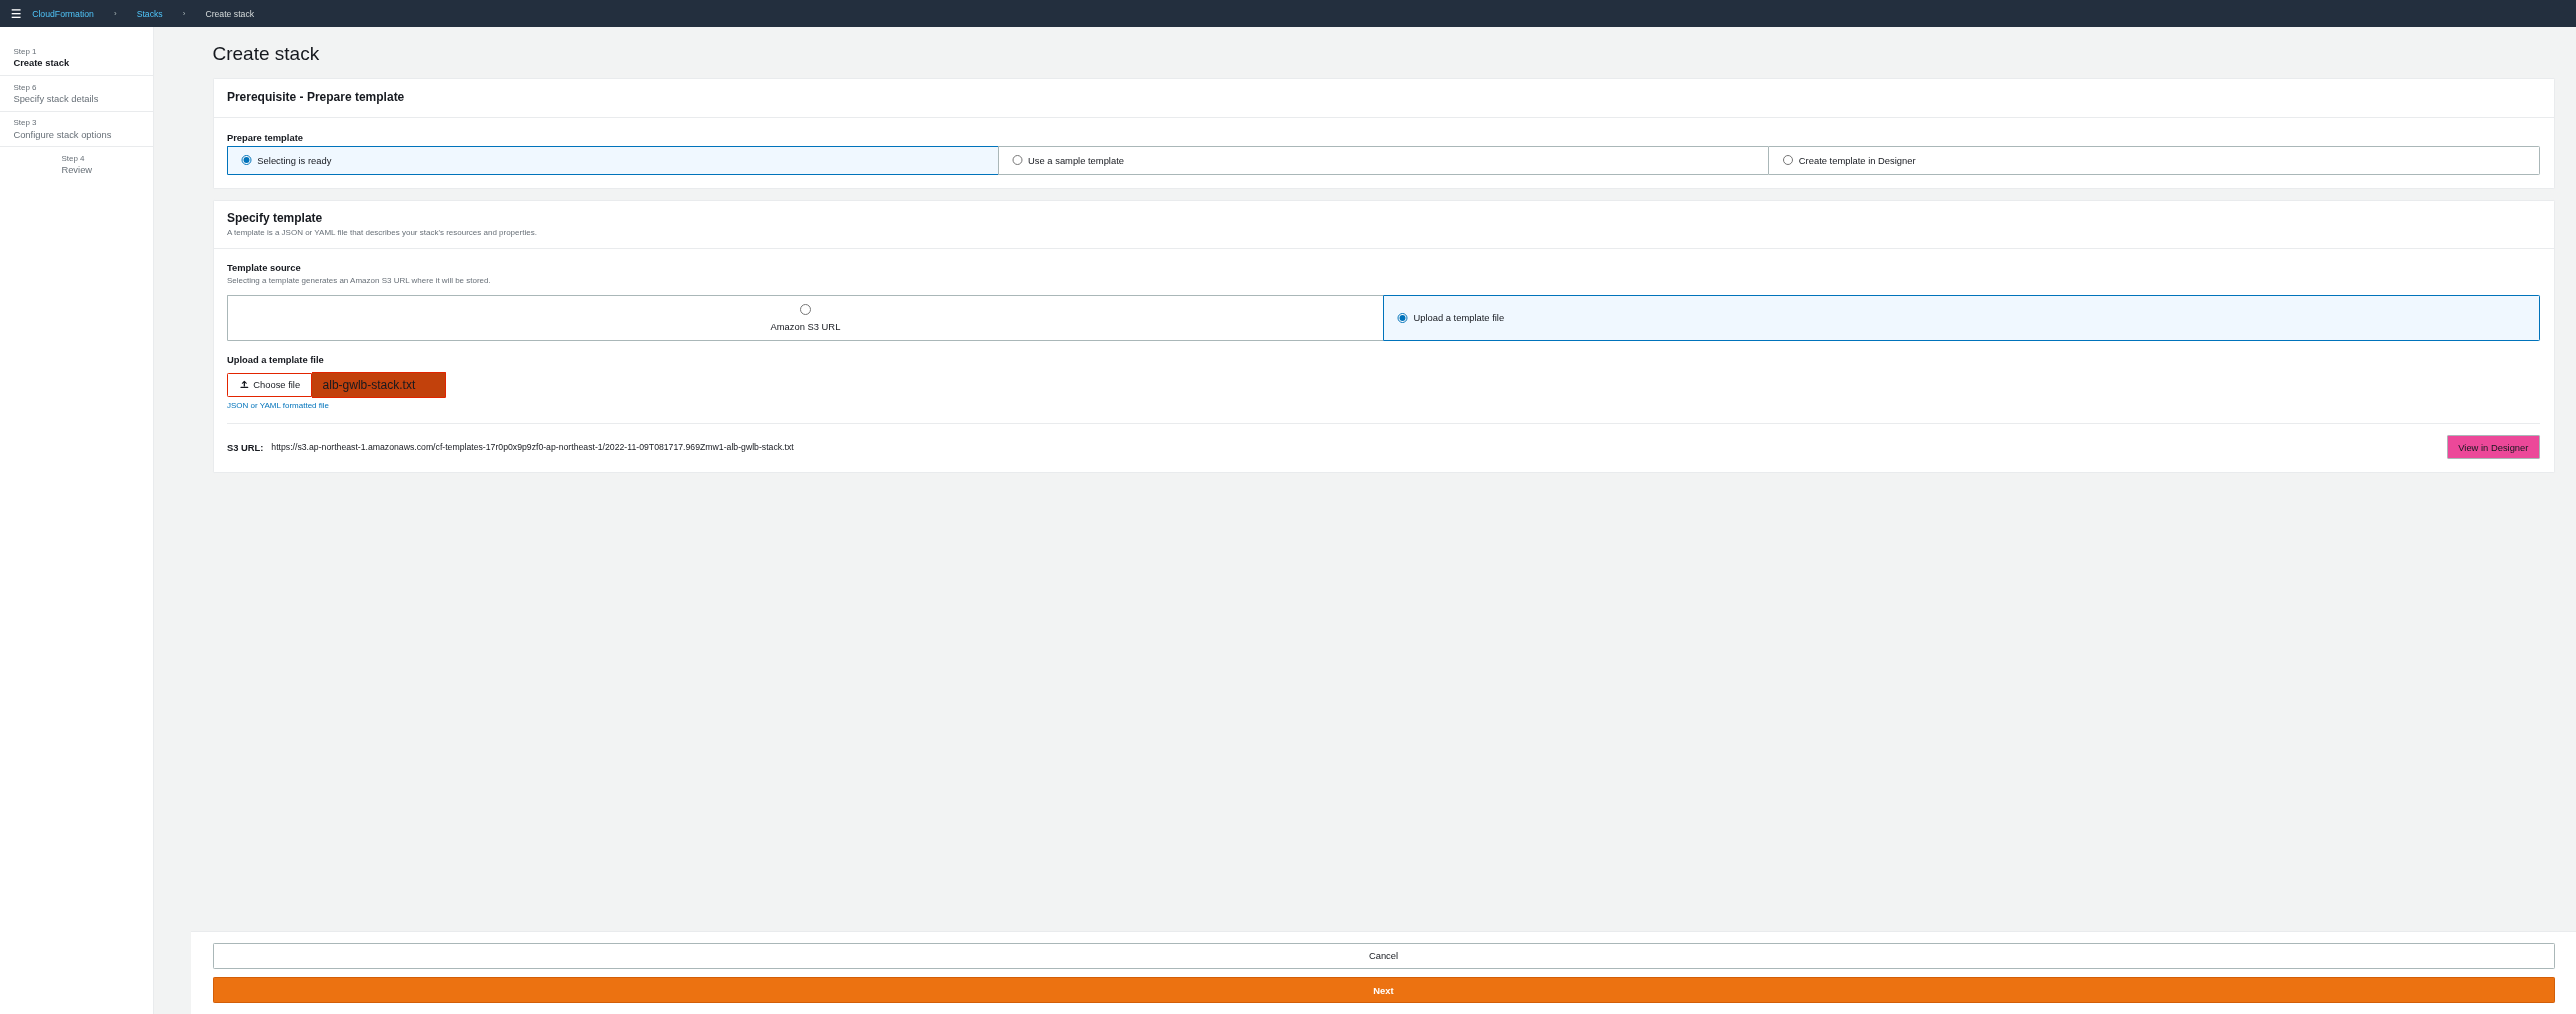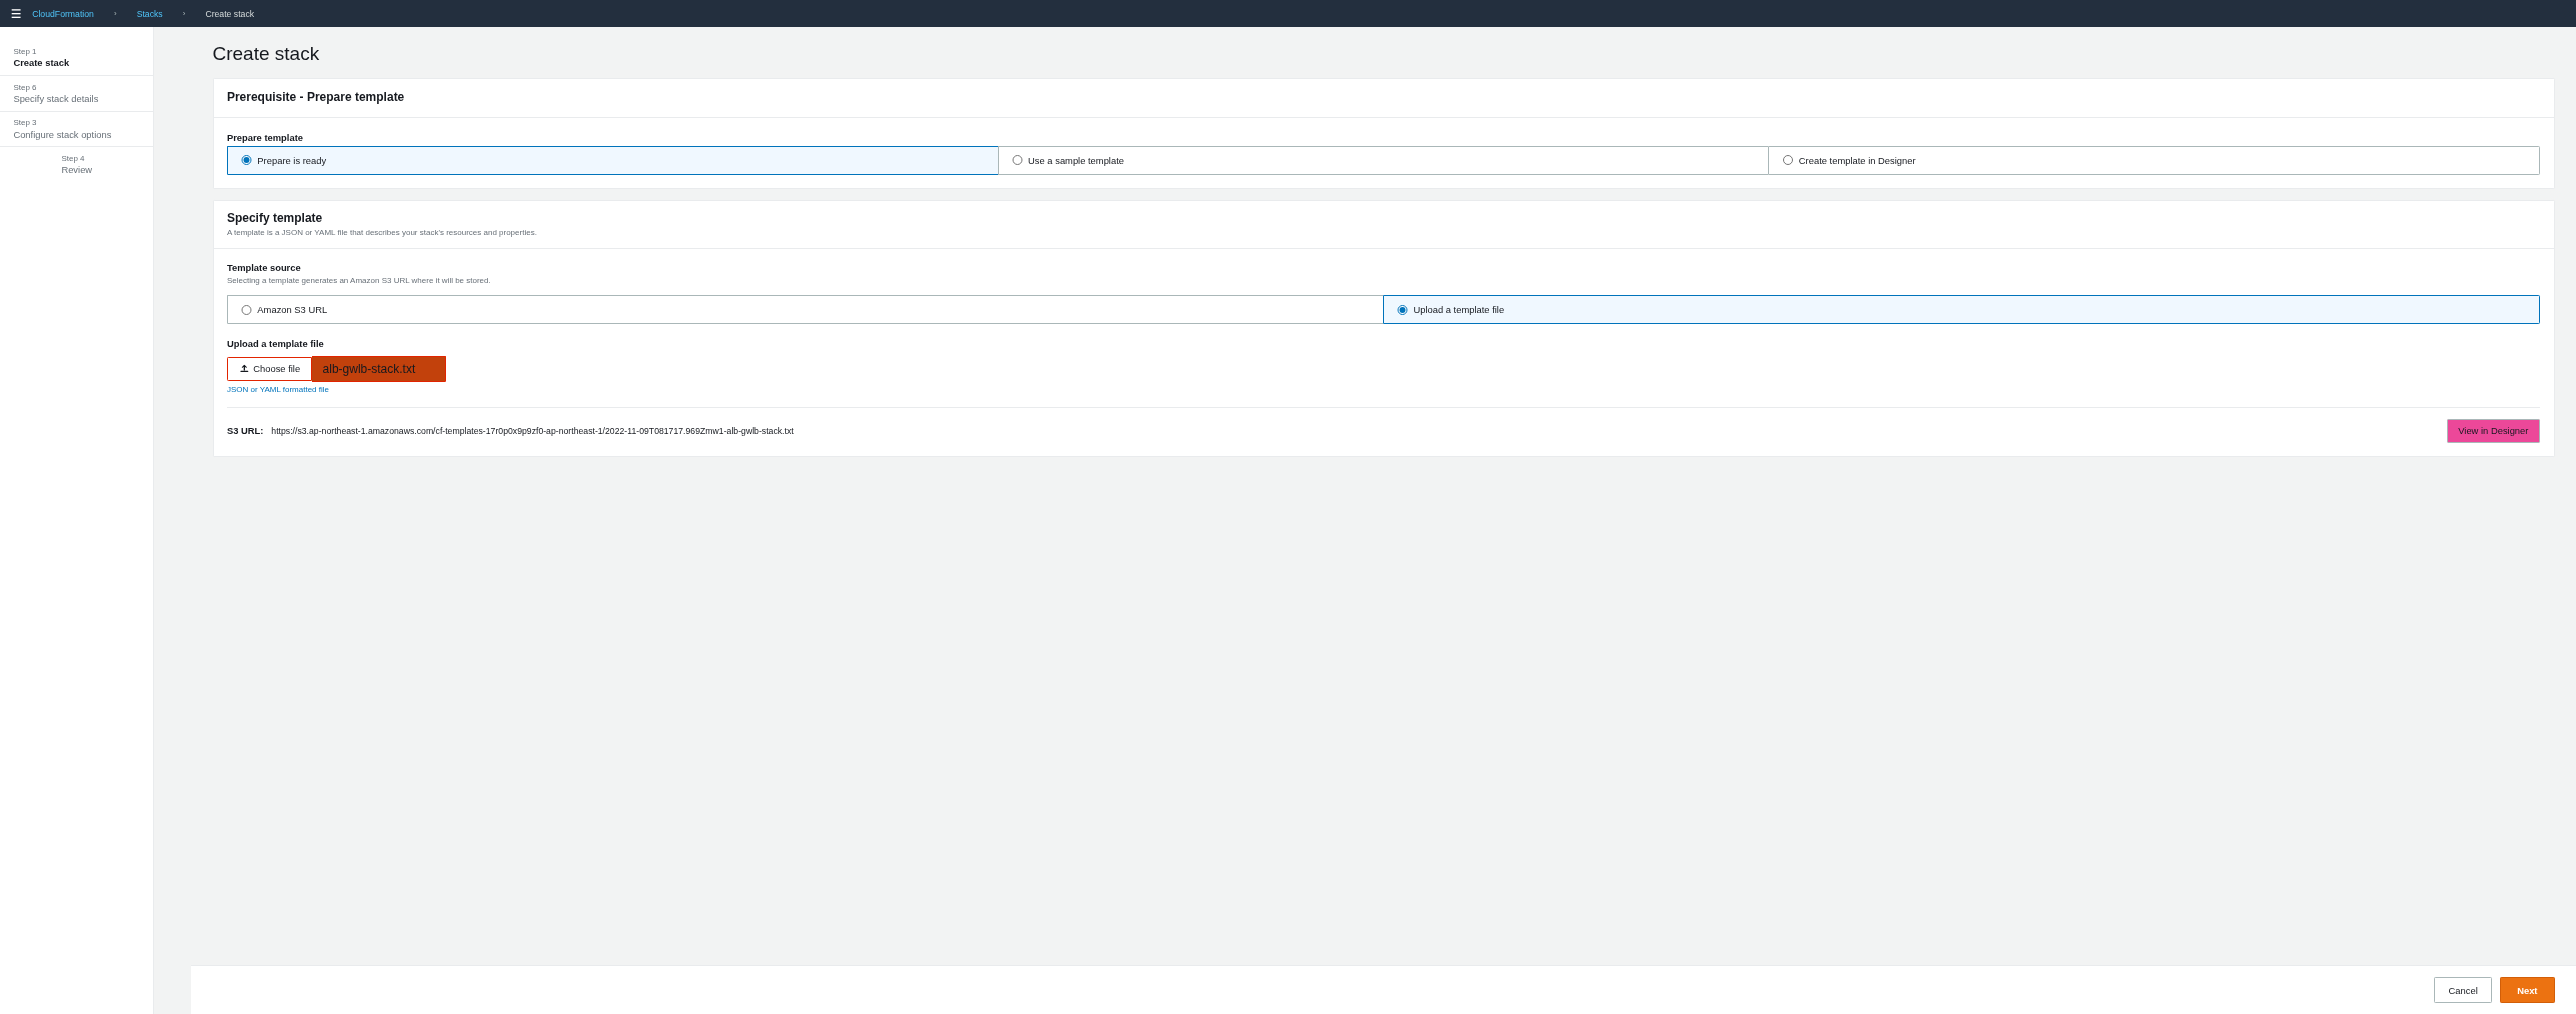--- a/index.html
+++ b/index.html
@@ -163,20 +163,21 @@
       border: 0.7px solid #aab7b8;
       cursor: pointer;
       flex: 1;
       background: #fff;
       font-size: 9.4px;
       color: #16191f;
     }
     .source-option:first-child {
       border-right: none;
       border-radius: 1.3px 0 0 1.3px;
+      flex-direction: column;
     }
     .source-option:last-child {
       border-radius: 0 1.3px 1.3px 0;
     }
     .source-option.selected {
       border-color: #0073bb;
       background: #f0f8ff;
       border-width: 1.3px;
     }
     .source-option input[type="radio"] {
@@ -256,20 +257,21 @@
       color: #16191f;
       white-space: nowrap;
     }
     .footer {
       display: flex;
       justify-content: flex-end;
       gap: 8px;
       padding: 10.7px 21.5px;
       background: #fff;
       border-top: 0.7px solid #e9ebed;
+      flex-direction: column;
     }
     .cancel-btn {
       padding: 6.7px 13.4px;
       background: #fff;
       border: 0.7px solid #aab7b8;
       border-radius: 1.3px;
       cursor: pointer;
       font-size: 9.4px;
       color: #16191f;
     }
@@ -330,21 +332,21 @@
 
       <div class="card">
         <div class="card-header">
           <h2>Prerequisite - Prepare template</h2>
         </div>
         <div class="card-body">
           <div class="section-title">Prepare template</div>
           <div class="radio-group">
             <label class="radio-option selected">
               <input type="radio" name="prepare-template" checked="" style="">
-              <span>Prepare is ready</span>
+              <span>Selecting is ready</span>
             </label>
             <label class="radio-option">
               <input type="radio" name="prepare-template" style="">
               <span>Use a sample template</span>
             </label>
             <label class="radio-option">
               <input type="radio" name="prepare-template" style="">
               <span>Create template in Designer</span>
             </label>
           </div>

